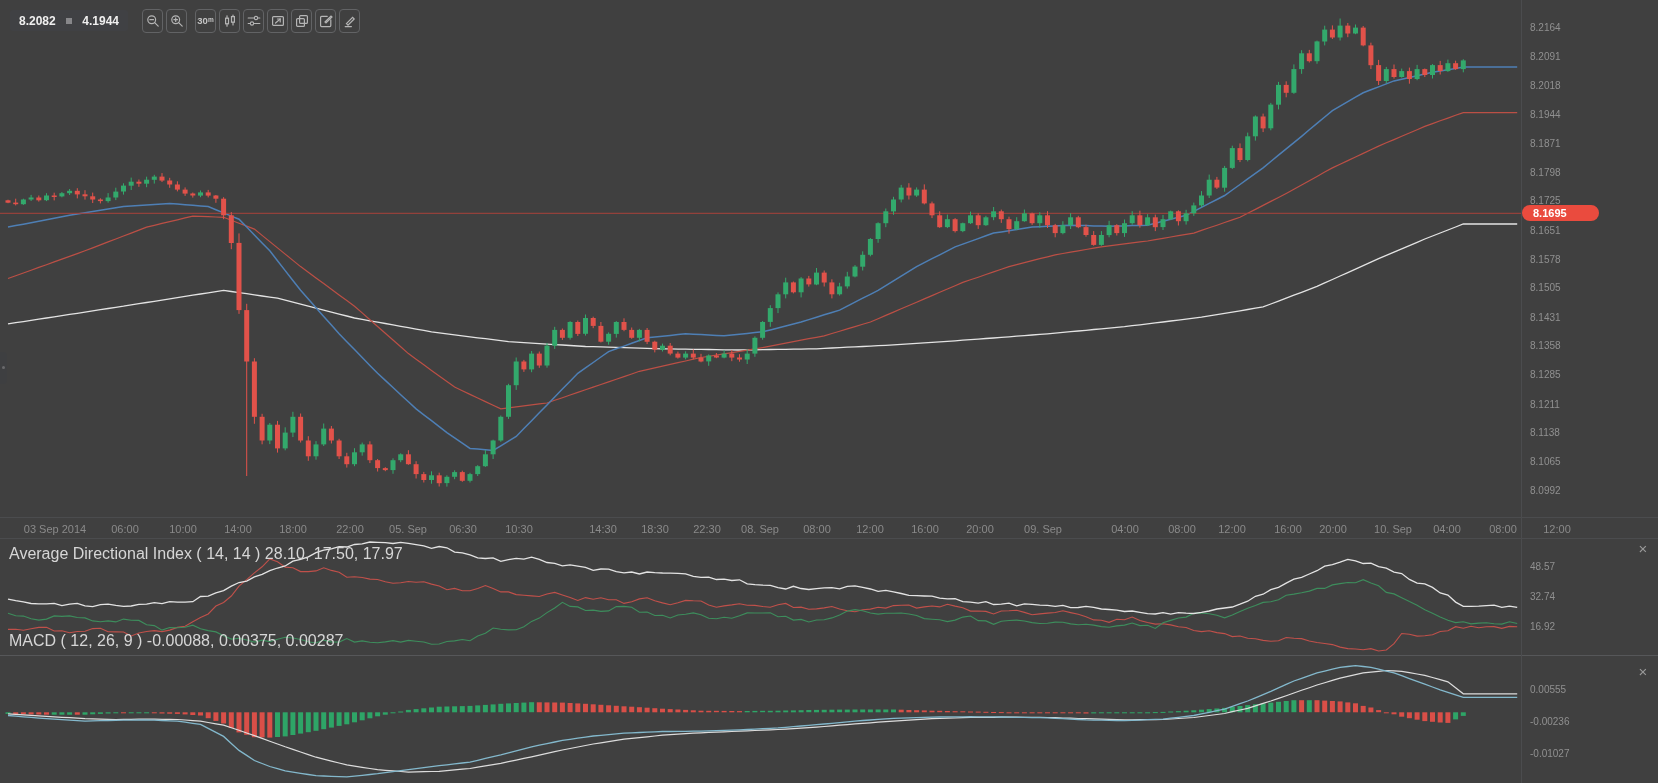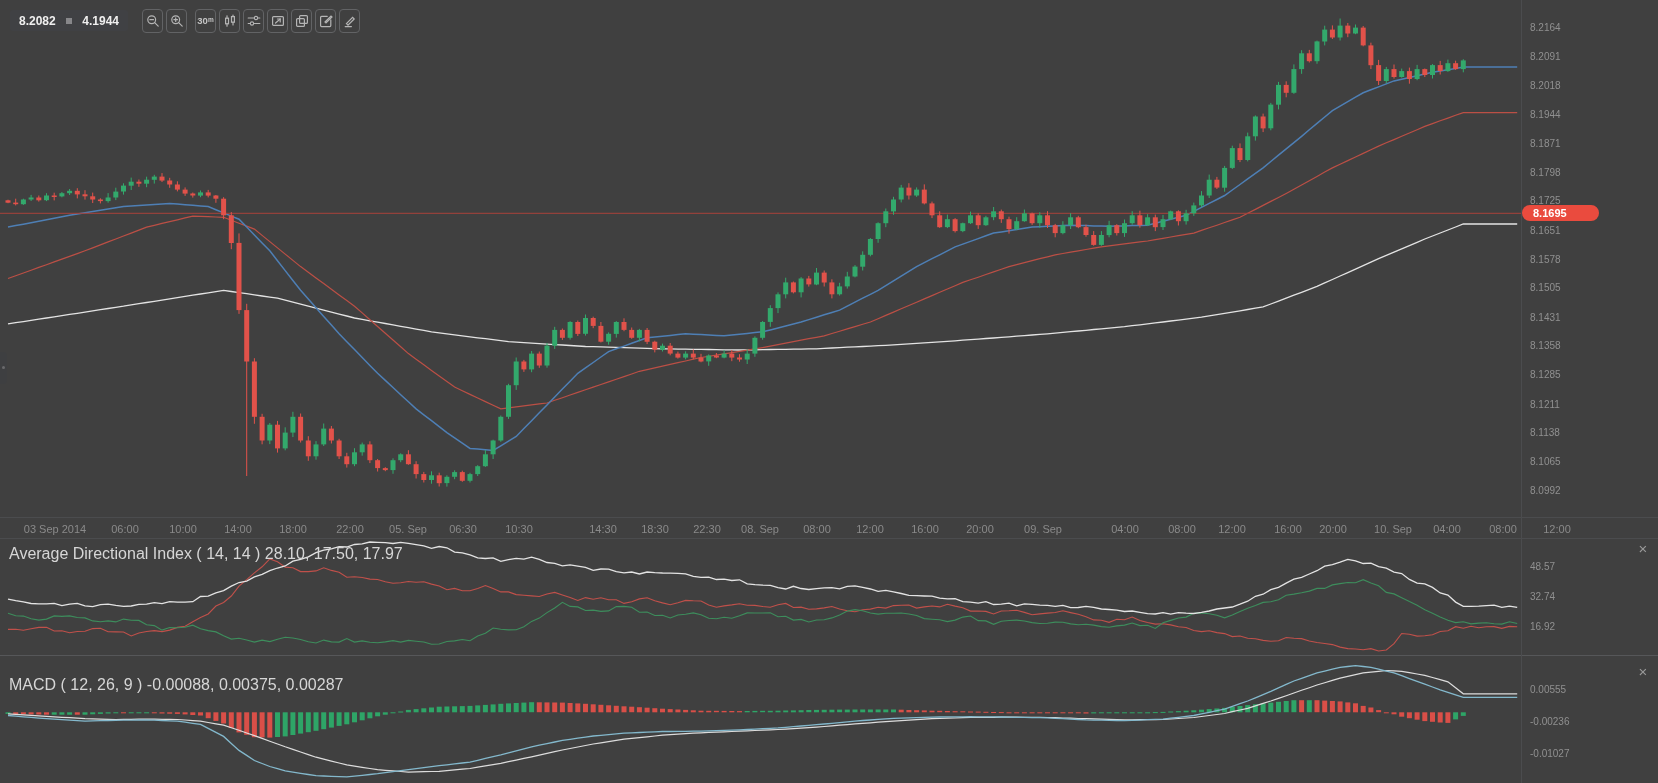--- a/index.html
+++ b/index.html
@@ -734,21 +734,21 @@
         <rect x="1422.3" y="56.3" width="5" height="8.8" fill="#d94f48"></rect>
         <rect x="1430.0" y="56.3" width="5" height="9.5" fill="#d94f48"></rect>
         <rect x="1437.7" y="56.3" width="5" height="10.2" fill="#d94f48"></rect>
         <rect x="1445.4" y="56.3" width="5" height="10.6" fill="#d94f48"></rect>
         <rect x="1453.1" y="56.3" width="5" height="7.1" fill="#2ea567"></rect>
         <rect x="1460.8" y="56.3" width="5" height="3.6" fill="#2ea567"></rect>
         <polyline points="8.0,57.9 15.7,58.4 23.4,58.8 31.1,59.3 38.8,59.8 46.5,60.3 54.2,60.8 61.9,61.3 69.6,61.7 77.3,62.2 85.0,62.7 92.7,62.9 100.4,63.1 108.1,63.3 115.8,63.5 123.5,63.4 131.2,63.3 138.9,63.2 146.6,63.1 154.3,63.2 162.0,63.3 169.7,63.4 177.4,63.5 185.1,64.0 192.8,64.6 200.5,65.1 208.2,66.5 215.9,67.8 223.6,69.1 231.3,71.7 239.0,74.3 246.7,77.0 254.4,79.6 262.1,82.4 269.8,85.2 277.5,88.0 285.2,90.8 292.9,93.4 300.6,96.0 308.3,98.6 316.0,101.2 323.7,103.1 331.4,105.1 339.1,107.0 346.8,108.9 354.5,110.1 362.2,111.3 369.9,112.5 377.6,113.7 385.3,114.3 393.0,114.9 400.7,115.5 408.4,116.1 416.1,115.9 423.8,115.7 431.5,115.5 439.2,115.3 446.9,114.6 454.6,113.9 462.3,113.2 470.0,112.5 477.7,111.2 485.4,109.9 493.1,108.6 500.8,107.3 508.5,105.7 516.2,104.1 523.9,102.4 531.6,100.8 539.3,99.1 547.0,97.4 554.7,95.7 562.4,94.0 570.1,92.5 577.8,91.0 585.5,89.5 593.2,88.0 600.9,86.8 608.6,85.6 616.3,84.4 624.0,83.2 631.7,82.4 639.4,81.6 647.1,80.8 654.8,80.0 662.5,79.2 670.2,78.7 677.9,78.2 685.6,77.7 693.3,77.2 701.0,76.8 708.7,76.4 716.4,76.1 724.1,75.8 731.8,75.5 739.5,75.1 747.2,74.8 754.9,74.5 762.6,74.2 770.3,73.9 778.0,73.5 785.7,73.1 793.4,72.6 801.1,72.1 808.8,71.6 816.5,71.1 824.2,70.5 831.9,69.8 839.6,69.2 847.3,68.6 855.0,67.9 862.7,67.4 870.4,66.8 878.1,66.2 885.8,65.7 893.5,65.1 901.2,64.6 908.9,64.1 916.6,63.7 924.3,63.2 932.0,62.7 939.7,62.5 947.4,62.2 955.1,62.0 962.8,61.7 970.5,61.5 978.2,61.4 985.9,61.3 993.6,61.3 1001.3,61.2 1009.0,61.1 1016.7,61.2 1024.4,61.3 1032.1,61.3 1039.8,61.4 1047.5,61.5 1055.2,61.7 1062.9,62.0 1070.6,62.2 1078.3,62.5 1086.0,62.7 1093.7,62.9 1101.4,63.2 1109.1,63.4 1116.8,63.7 1124.5,63.9 1132.2,63.8 1139.9,63.7 1147.6,63.7 1155.3,63.6 1163.0,63.5 1170.7,63.0 1178.4,62.5 1186.1,62.0 1193.8,61.5 1201.5,60.5 1209.2,59.5 1216.9,58.5 1224.6,57.5 1232.3,55.7 1240.0,54.0 1247.7,52.3 1255.4,49.9 1263.1,47.4 1270.8,45.0 1278.5,42.4 1286.2,39.7 1293.9,37.0 1301.6,34.3 1309.3,31.7 1317.0,29.0 1324.7,26.7 1332.4,24.4 1340.1,22.2 1347.8,20.4 1355.5,18.7 1363.2,16.9 1370.9,16.1 1378.6,15.3 1386.3,14.5 1394.0,14.9 1401.7,15.3 1409.4,16.7 1417.1,18.0 1424.8,19.3 1432.5,21.5 1440.2,23.6 1447.9,25.8 1455.6,31.8 1463.3,37.8 1471.0,37.8 1478.7,37.8 1486.4,37.8 1494.1,37.8 1501.8,37.8 1509.5,37.8 1517.2,37.8" stroke="#dcdcdc" fill="none" stroke-width="1.2"></polyline>
         <polyline points="8.0,59.5 15.7,60.1 23.4,60.8 31.1,61.4 38.8,62.1 46.5,62.7 54.2,63.2 61.9,63.7 69.6,64.1 77.3,64.6 85.0,65.1 92.7,64.9 100.4,64.7 108.1,64.5 115.8,64.3 123.5,64.2 131.2,64.1 138.9,64.0 146.6,63.9 154.3,64.2 162.0,64.5 169.7,64.8 177.4,65.1 185.1,66.2 192.8,67.3 200.5,68.3 208.2,72.3 215.9,76.4 223.6,80.4 231.3,87.4 239.0,94.4 246.7,99.4 254.4,104.5 262.1,107.5 269.8,110.5 277.5,112.7 285.2,114.9 292.9,116.1 300.6,117.3 308.3,118.5 316.0,119.7 323.7,120.0 331.4,120.3 339.1,120.6 346.8,120.9 354.5,120.1 362.2,119.3 369.9,118.5 377.6,117.7 385.3,116.7 393.0,115.7 400.7,114.7 408.4,113.7 416.1,112.7 423.8,111.7 431.5,110.7 439.2,109.7 446.9,108.8 454.6,107.9 462.3,107.0 470.0,106.1 477.7,104.3 485.4,102.4 493.1,100.6 500.8,98.8 508.5,96.8 516.2,94.8 523.9,92.8 531.6,90.8 539.3,89.2 547.0,87.6 554.7,86.0 562.4,84.4 570.1,83.3 577.8,82.2 585.5,81.1 593.2,80.0 600.9,79.3 608.6,78.6 616.3,77.9 624.0,77.2 631.7,76.8 639.4,76.5 647.1,76.2 654.8,75.9 662.5,75.5 670.2,75.5 677.9,75.4 685.6,75.3 693.3,75.2 701.0,75.1 708.7,74.9 716.4,74.7 724.1,74.4 731.8,74.2 739.5,73.9 747.2,73.5 754.9,73.1 762.6,72.7 770.3,72.3 778.0,71.9 785.7,71.3 793.4,70.7 801.1,70.0 808.8,69.4 816.5,68.7 824.2,68.0 831.9,67.3 839.6,66.6 847.3,65.8 855.0,65.1 862.7,64.5 870.4,64.0 878.1,63.4 885.8,62.9 893.5,62.3 901.2,62.1 908.9,61.8 916.6,61.6 924.3,61.3 932.0,61.1 939.7,61.0 947.4,60.9 955.1,60.9 962.8,60.8 970.5,60.7 978.2,60.8 985.9,60.9 993.6,60.9 1001.3,61.0 1009.0,61.1 1016.7,61.3 1024.4,61.4 1032.1,61.6 1039.8,61.7 1047.5,61.9 1055.2,62.3 1062.9,62.7 1070.6,63.1 1078.3,63.5 1086.0,63.9 1093.7,64.1 1101.4,64.2 1109.1,64.4 1116.8,64.5 1124.5,64.7 1132.2,64.4 1139.9,64.1 1147.6,63.7 1155.3,63.4 1163.0,63.1 1170.7,62.2 1178.4,61.3 1186.1,60.4 1193.8,59.5 1201.5,57.9 1209.2,56.3 1216.9,54.7 1224.6,53.1 1232.3,50.4 1240.0,47.7 1247.7,45.0 1255.4,41.8 1263.1,38.6 1270.8,35.4 1278.5,31.9 1286.2,28.4 1293.9,25.0 1301.6,22.3 1309.3,19.6 1317.0,16.9 1324.7,15.1 1332.4,13.2 1340.1,11.3 1347.8,10.5 1355.5,9.7 1363.2,10.5 1370.9,11.3 1378.6,13.2 1386.3,15.1 1394.0,16.9 1401.7,19.7 1409.4,22.6 1417.1,25.4 1424.8,28.2 1432.5,31.0 1440.2,33.8 1447.9,36.3 1455.6,38.9 1463.3,41.4 1471.0,41.4 1478.7,41.4 1486.4,41.4 1494.1,41.4 1501.8,41.4 1509.5,41.4 1517.2,41.4" stroke="#83b8cc" fill="none" stroke-width="1.3"></polyline>
       </svg>
   </div>
-  <div class="panel-title" style="top:676px">MACD ( 12, 26, 9 ) -0.00088, 0.00375, 0.00287</div>
+  <div class="panel-title" style="top:632px">MACD ( 12, 26, 9 ) -0.00088, 0.00375, 0.00287</div>
   <div class="close-btn" style="top:663px">×</div>
 
   <div class="sep-v" style="left:1521px"></div>
   <div class="abs" id="right-axis" style="left:1521px;top:0;width:137px;height:783px;"></div>
   <div id="price-tag" style="top: 205.302px; background: rgb(234, 75, 62);">8.1695</div>
 
 <div class="axis-label" style="left: 1530px; top: 22px;">8.2164</div>
     <div class="axis-label" style="left: 1530px; top: 50.8424px;">8.2091</div>
     <div class="axis-label" style="left: 1530px; top: 79.6847px;">8.2018</div>
     <div class="axis-label" style="left: 1530px; top: 108.922px;">8.1944</div>

